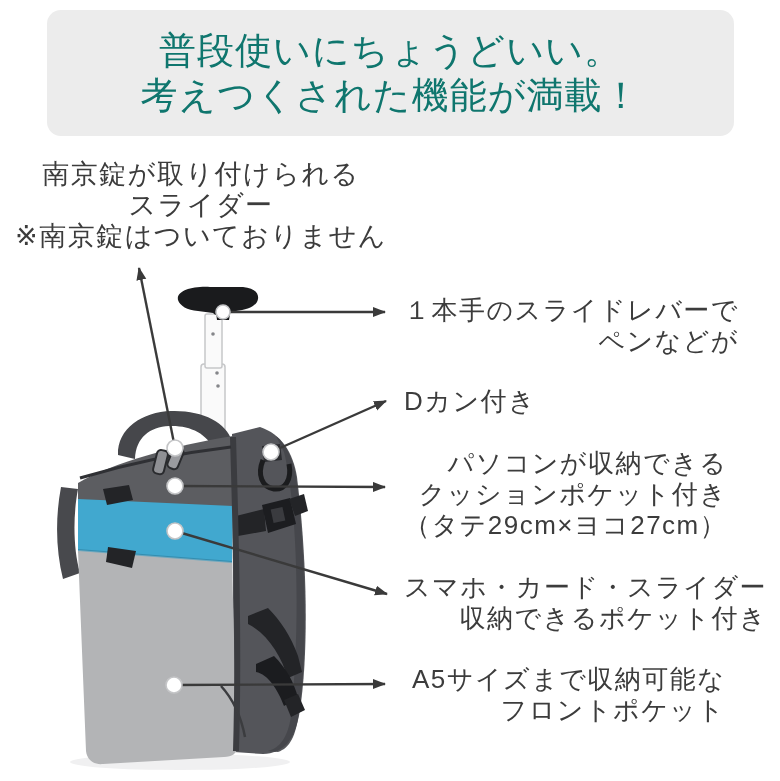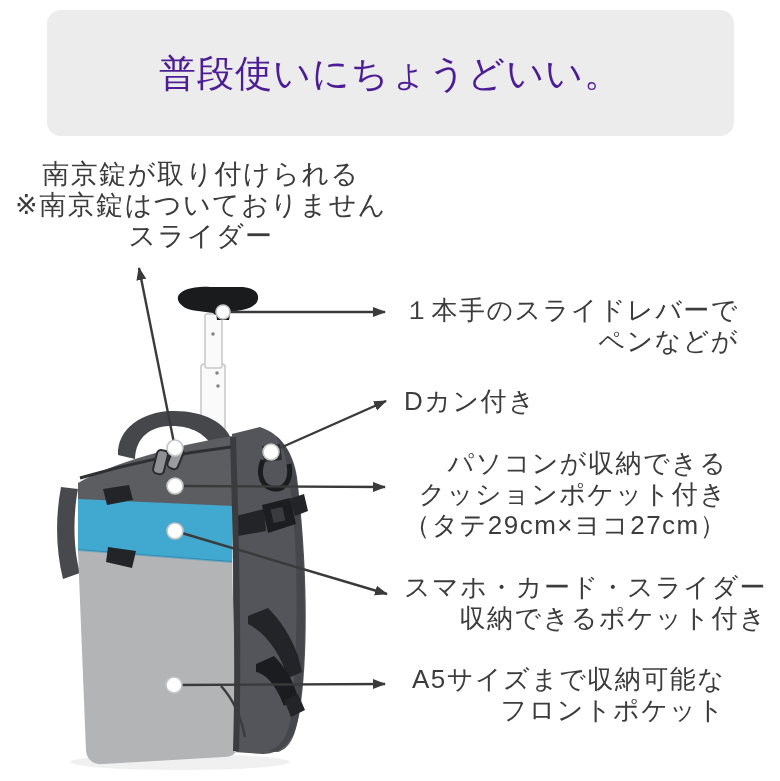--- a/index.html
+++ b/index.html
@@ -9,21 +9,21 @@
     font-family:"Liberation Sans","DejaVu Sans",sans-serif;
     color:#3c3c3c;
   }
   .header{
     position:absolute;left:47px;top:10px;width:687px;height:126px;
     background:#ececec;border-radius:14px;
     display:flex;flex-direction:column;align-items:center;justify-content:center;
   }
   .header .line{
     font-size:37px;line-height:45px;letter-spacing:1px;
-    color:#4c1d95;font-weight:500;white-space:nowrap;
+    color:#0f766e;font-weight:500;white-space:nowrap;
   }
   .callout{position:absolute;white-space:nowrap;}
   .callout .line{white-space:nowrap;}
   .callout-left{
     left:0;top:159px;width:402px;text-align:center;
     font-size:27px;line-height:31px;letter-spacing:1.5px;
   }
   .callout-right{
     left:404px;font-size:26px;line-height:31px;letter-spacing:1.5px;text-align:right;
   }
@@ -34,20 +34,21 @@
   .c-front{top:664px;margin-left:8px;}
   svg.scene{position:absolute;left:0;top:0;}
 </style>
 </head>
 <body>
 
 <div class="canvas">
 
   <div class="header">
     <div class="line">普段使いにちょうどいい。</div>
+    <div class="line">考えつくされた機能が満載！</div>
   </div>
 
   <svg class="scene" width="780" height="781" viewBox="0 0 780 781">
     <defs>
       <marker id="ah" markerWidth="14" markerHeight="12" refX="12" refY="5" orient="auto" markerUnits="userSpaceOnUse">
         <path d="M0,0 L13,5 L0,10 Z" fill="#3a3a3a"></path>
       </marker>
     </defs>
 
     <ellipse cx="180" cy="762" rx="110" ry="8" fill="#f0f0f1"></ellipse>
@@ -122,22 +123,22 @@
       <circle cx="223" cy="312" r="7"></circle>
       <circle cx="271" cy="452" r="8"></circle>
       <circle cx="175" cy="486" r="8"></circle>
       <circle cx="175" cy="531" r="8"></circle>
       <circle cx="174" cy="685" r="8"></circle>
     </g>
   </svg>
 
   <div class="callout callout-left">
     <div class="line">南京錠が取り付けられる</div>
+    <div class="line">スライダー</div>
     <div class="line">※南京錠はついておりません</div>
-    <div class="line">スライダー</div>
   </div>
 
   <div class="callout callout-right c-lever">
     <div class="line">１本手のスライドレバーで</div>
     <div class="line">ペンなどが</div>
   </div>
 
   <div class="callout callout-right c-dring">
     <div class="line">Dカン付き</div>
   </div>

